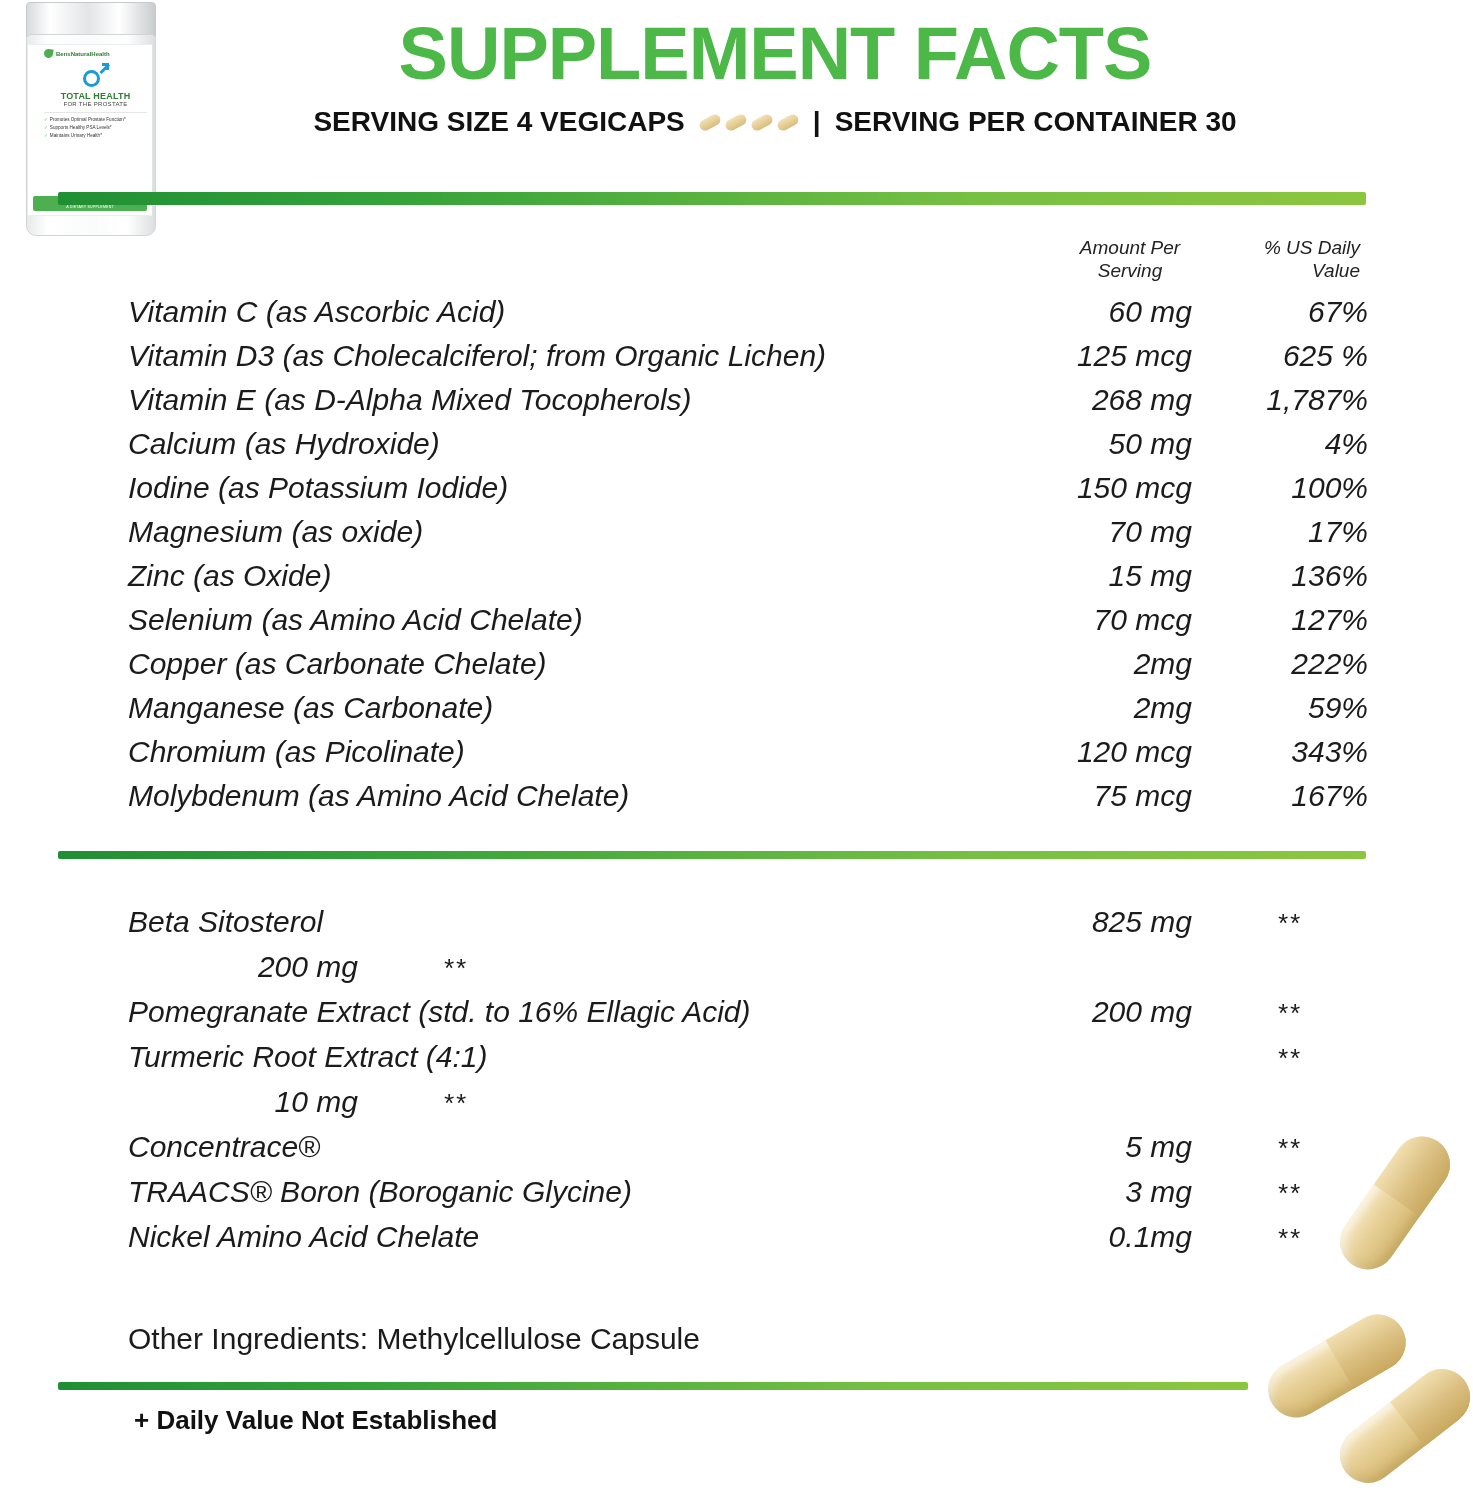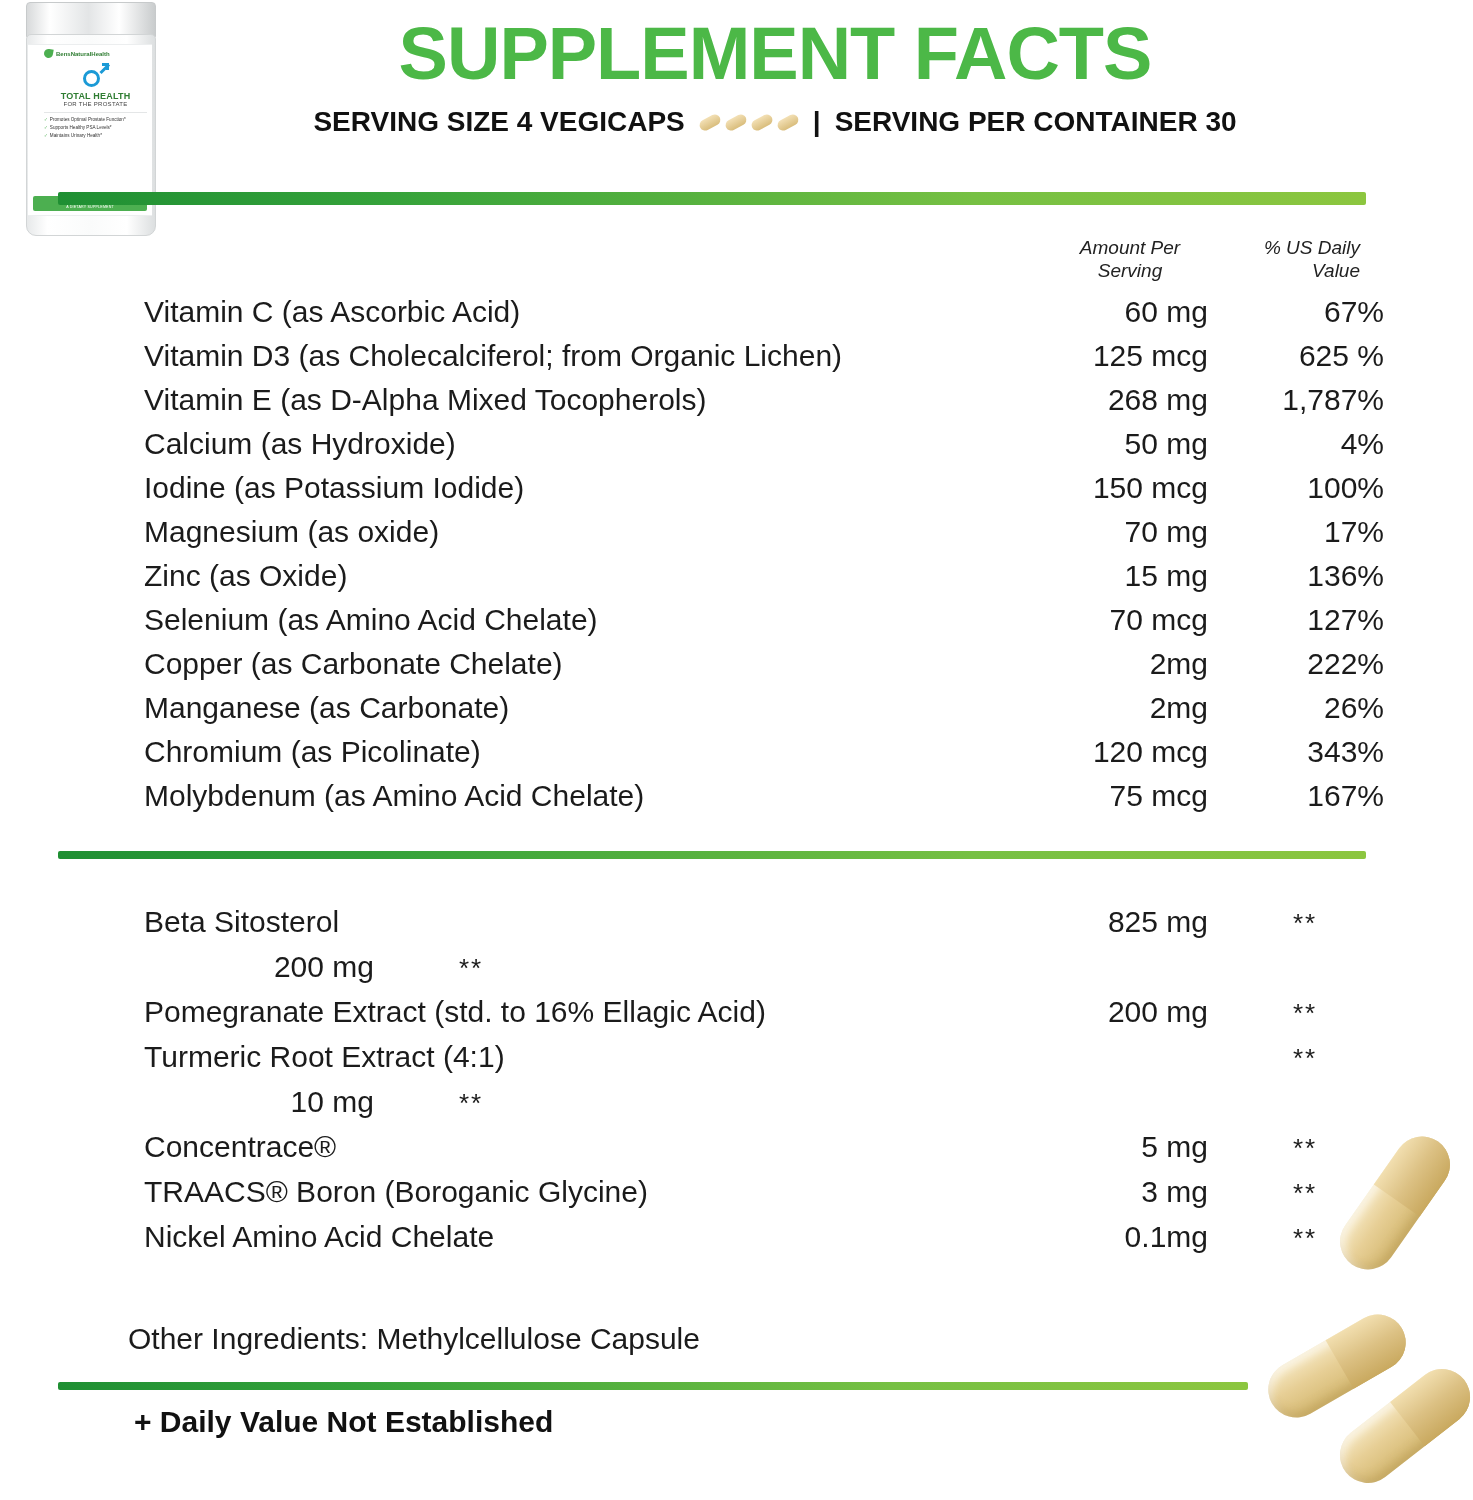--- a/index.html
+++ b/index.html
@@ -209,22 +209,23 @@
     text-align: center;
   }
   .col-headers .dv {
     width: 140px;
     text-align: right;
   }
 
   
   .table {
     position: absolute;
-    left: 144px;
+    left: 128px;
     width: 1240px;
+    font-style: italic;
   }
   .table-1 { top: 290px; }
   .table-2 { top: 900px; }
 
   .row {
     display: flex;
     align-items: baseline;
     font-size: 30px;
     line-height: 44px;
     color: #1b1b1b;
@@ -254,21 +255,21 @@
     top: 1322px;
     font-size: 30px;
     color: #1b1b1b;
     white-space: nowrap;
   }
 
   .footnote {
     position: absolute;
     left: 134px;
     top: 1405px;
-    font-size: 30px;
+    font-size: 26px;
     font-weight: bold;
     color: #111;
     white-space: nowrap;
   }
 
   
   .capsule {
     position: absolute;
     width: 150px;
     height: 56px;
@@ -390,21 +391,21 @@
       <span class="val">127%</span>
     </div>
   <div class="row">
       <span class="name">Copper (as Carbonate Chelate)</span>
       <span class="amt">2mg</span>
       <span class="val">222%</span>
     </div>
   <div class="row">
       <span class="name">Manganese (as Carbonate)</span>
       <span class="amt">2mg</span>
-      <span class="val">26%</span>
+      <span class="val">59%</span>
     </div>
   <div class="row">
       <span class="name">Chromium (as Picolinate)</span>
       <span class="amt">120 mcg</span>
       <span class="val">343%</span>
     </div>
   <div class="row">
       <span class="name">Molybdenum (as Amino Acid Chelate)</span>
       <span class="amt">75 mcg</span>
       <span class="val">167%</span>

